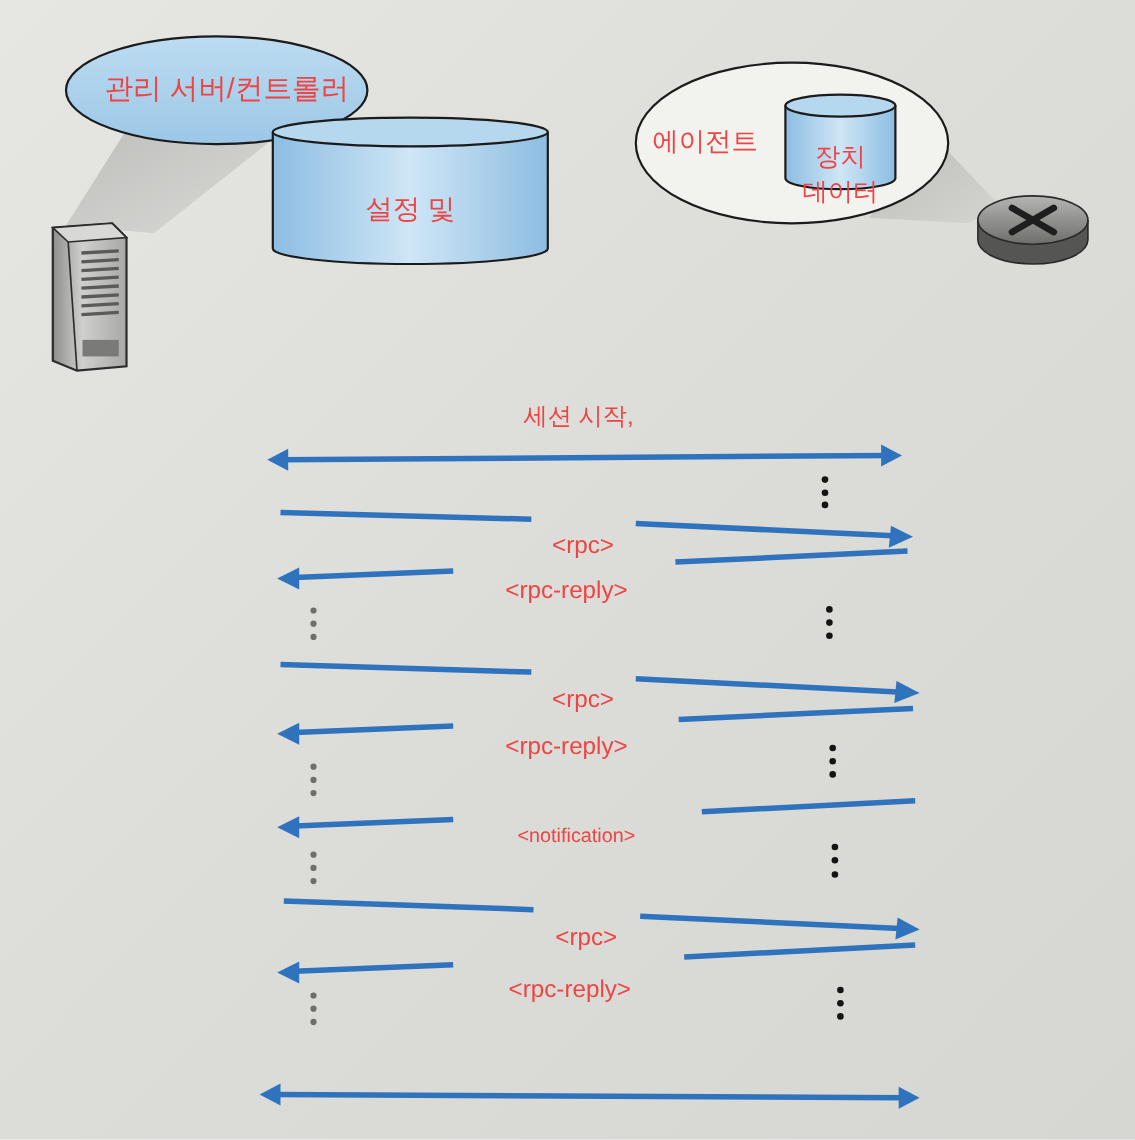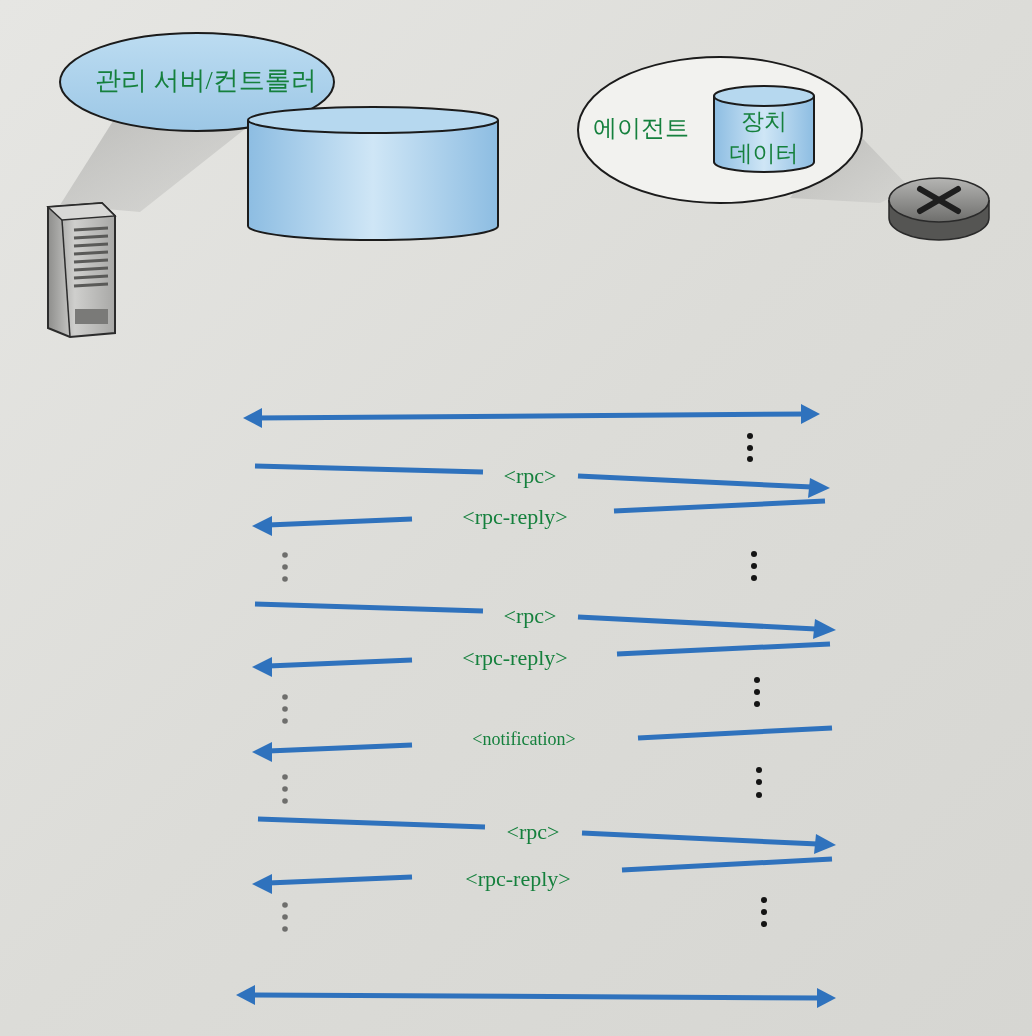--- a/index.html
+++ b/index.html
@@ -4,22 +4,22 @@
 <style>
   html, body { margin:0; padding:0; }
   body {
     width:1032px; height:1036px; overflow:hidden;
     background: linear-gradient(135deg, #e6e6e3 0%, #dcdcd8 50%, #d6d6d2 100%);
     font-family: "Liberation Sans", "DejaVu Sans", sans-serif;
     position:relative;
   }
   #stage { position:absolute; left:0; top:0; width:1032px; height:1036px; }
   svg { position:absolute; left:0; top:0; }
-  .lbl { position:absolute; color:#15803d; white-space:nowrap; text-align:center;font-family:Liberation Serif, serif; }
-  .lbl-center { transform: translateX(-50%); }
+  .lbl { position:absolute; color:#ef4444; white-space:nowrap; text-align:center; }
+  .lbl-center { transform: translateX(-50%); margin-top: 20px; }
 </style>
 </head>
 <body>
 
 <div id="stage">
 
   <svg width="1032" height="1036" viewBox="0 0 1032 1036">
     <defs>
       <linearGradient id="cylGrad" x1="0" x2="1" y1="0" y2="0">
         <stop offset="0" stop-color="#8dbde2"></stop>
@@ -164,28 +164,30 @@
           <circle cx="285" cy="801" r="2.8"></circle>
         <circle cx="285" cy="905" r="2.8"></circle>
           <circle cx="285" cy="917" r="2.8"></circle>
           <circle cx="285" cy="929" r="2.8"></circle>
       </g>
     </g>
   </svg>
 
   <div class="lbl" style="left:95px; top:63px; font-size:26px;">관리 서버/컨트롤러</div>
   <div class="lbl lbl-center" style="left:373px; top:153px; font-size:25px; line-height:34px;">
+    <div>설정 및</div>
   </div>
   <div class="lbl" style="left:593px; top:112px; font-size:24px;">에이전트</div>
   <div class="lbl lbl-center" style="left:764px; top:106px; font-size:23px; line-height:32px;">
     <div>장치</div>
     <div>데이터</div>
   </div>
 
   <div class="lbl lbl-center" style="left:526px; top:343px; font-size:22px; line-height:30px;">
+    <div>세션 시작,</div>
   </div>
 
   <div class="lbl lbl-center" style="left:530px; top:463px; font-size:22px;">&lt;rpc&gt;</div>
   <div class="lbl lbl-center" style="left:515px; top:504px; font-size:22px;">&lt;rpc-reply&gt;</div>
 
   <div class="lbl lbl-center" style="left:530px; top:603px; font-size:22px;">&lt;rpc&gt;</div>
   <div class="lbl lbl-center" style="left:515px; top:645px; font-size:22px;">&lt;rpc-reply&gt;</div>
 
   <div class="lbl lbl-center" style="left:524px; top:729px; font-size:18px;">&lt;notification&gt;</div>
 

